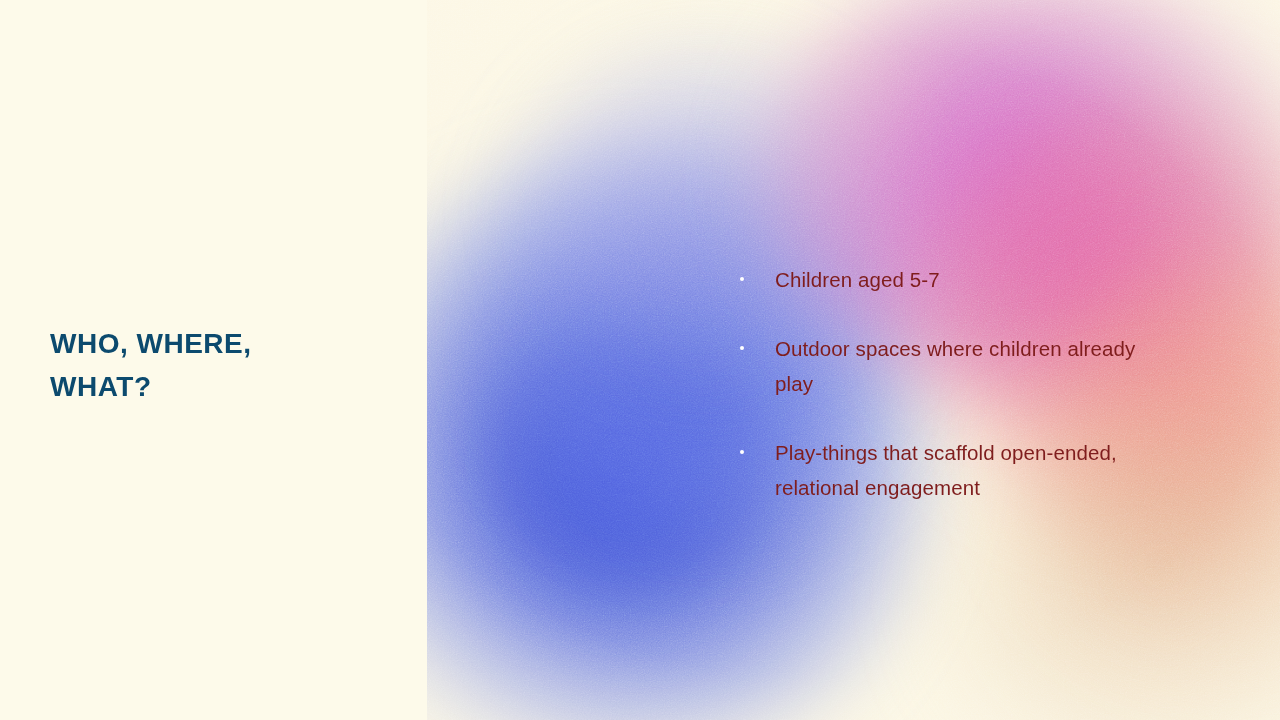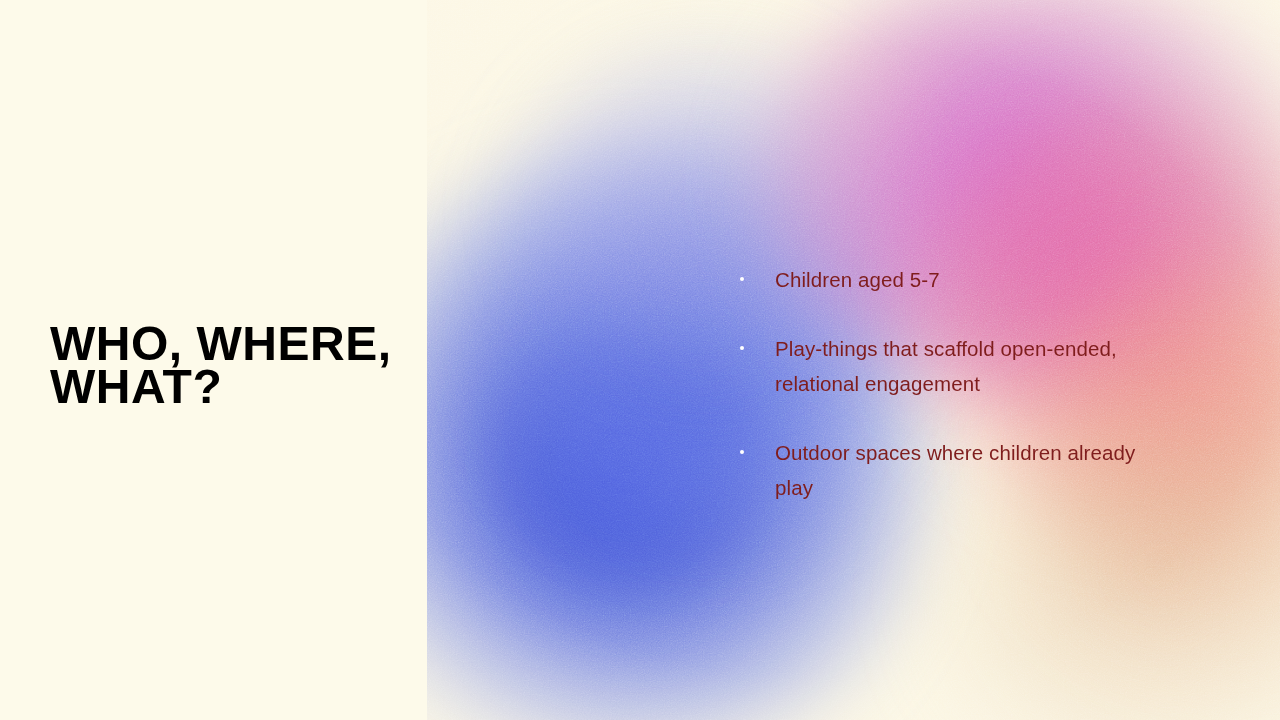--- a/index.html
+++ b/index.html
@@ -28,24 +28,24 @@
     z-index:5;
   }
 
   #title {
     position:absolute;
     left:50px;
     top:322px;
     width:350px;
     font-family:"Liberation Sans", sans-serif;
     font-weight:bold;
-    font-size:48px;
+    font-size:28px;
     line-height:43px;
     letter-spacing:0.5px;
-    color:#000000;
+    color:#0c4a6e;
     white-space:pre-line;
   }
 
   
   #right-panel {
     position:absolute;
     left:427px; top:0;
     width:853px; height:720px;
     background:#fcf7e4;
     overflow:hidden;
@@ -220,25 +220,25 @@
       <rect width="100%" height="100%" filter="url(#noiseFilter)"></rect>
     </svg>
 
     <div id="bullets">
       <div class="bullet-item">
         <span class="bullet-dot"></span>
         <span>Children aged 5-7</span>
       </div>
       <div class="bullet-item">
         <span class="bullet-dot"></span>
-        <span>Play-things that scaffold open-ended, relational engagement</span>
+        <span>Outdoor spaces where children already play</span>
       </div>
       <div class="bullet-item">
         <span class="bullet-dot"></span>
-        <span>Outdoor spaces where children already play</span>
+        <span>Play-things that scaffold open-ended, relational engagement</span>
       </div>
     </div>
 
   </div>
 
   <div id="left-panel">
     <div id="title">WHO, WHERE,
 WHAT?</div>
   </div>
 

